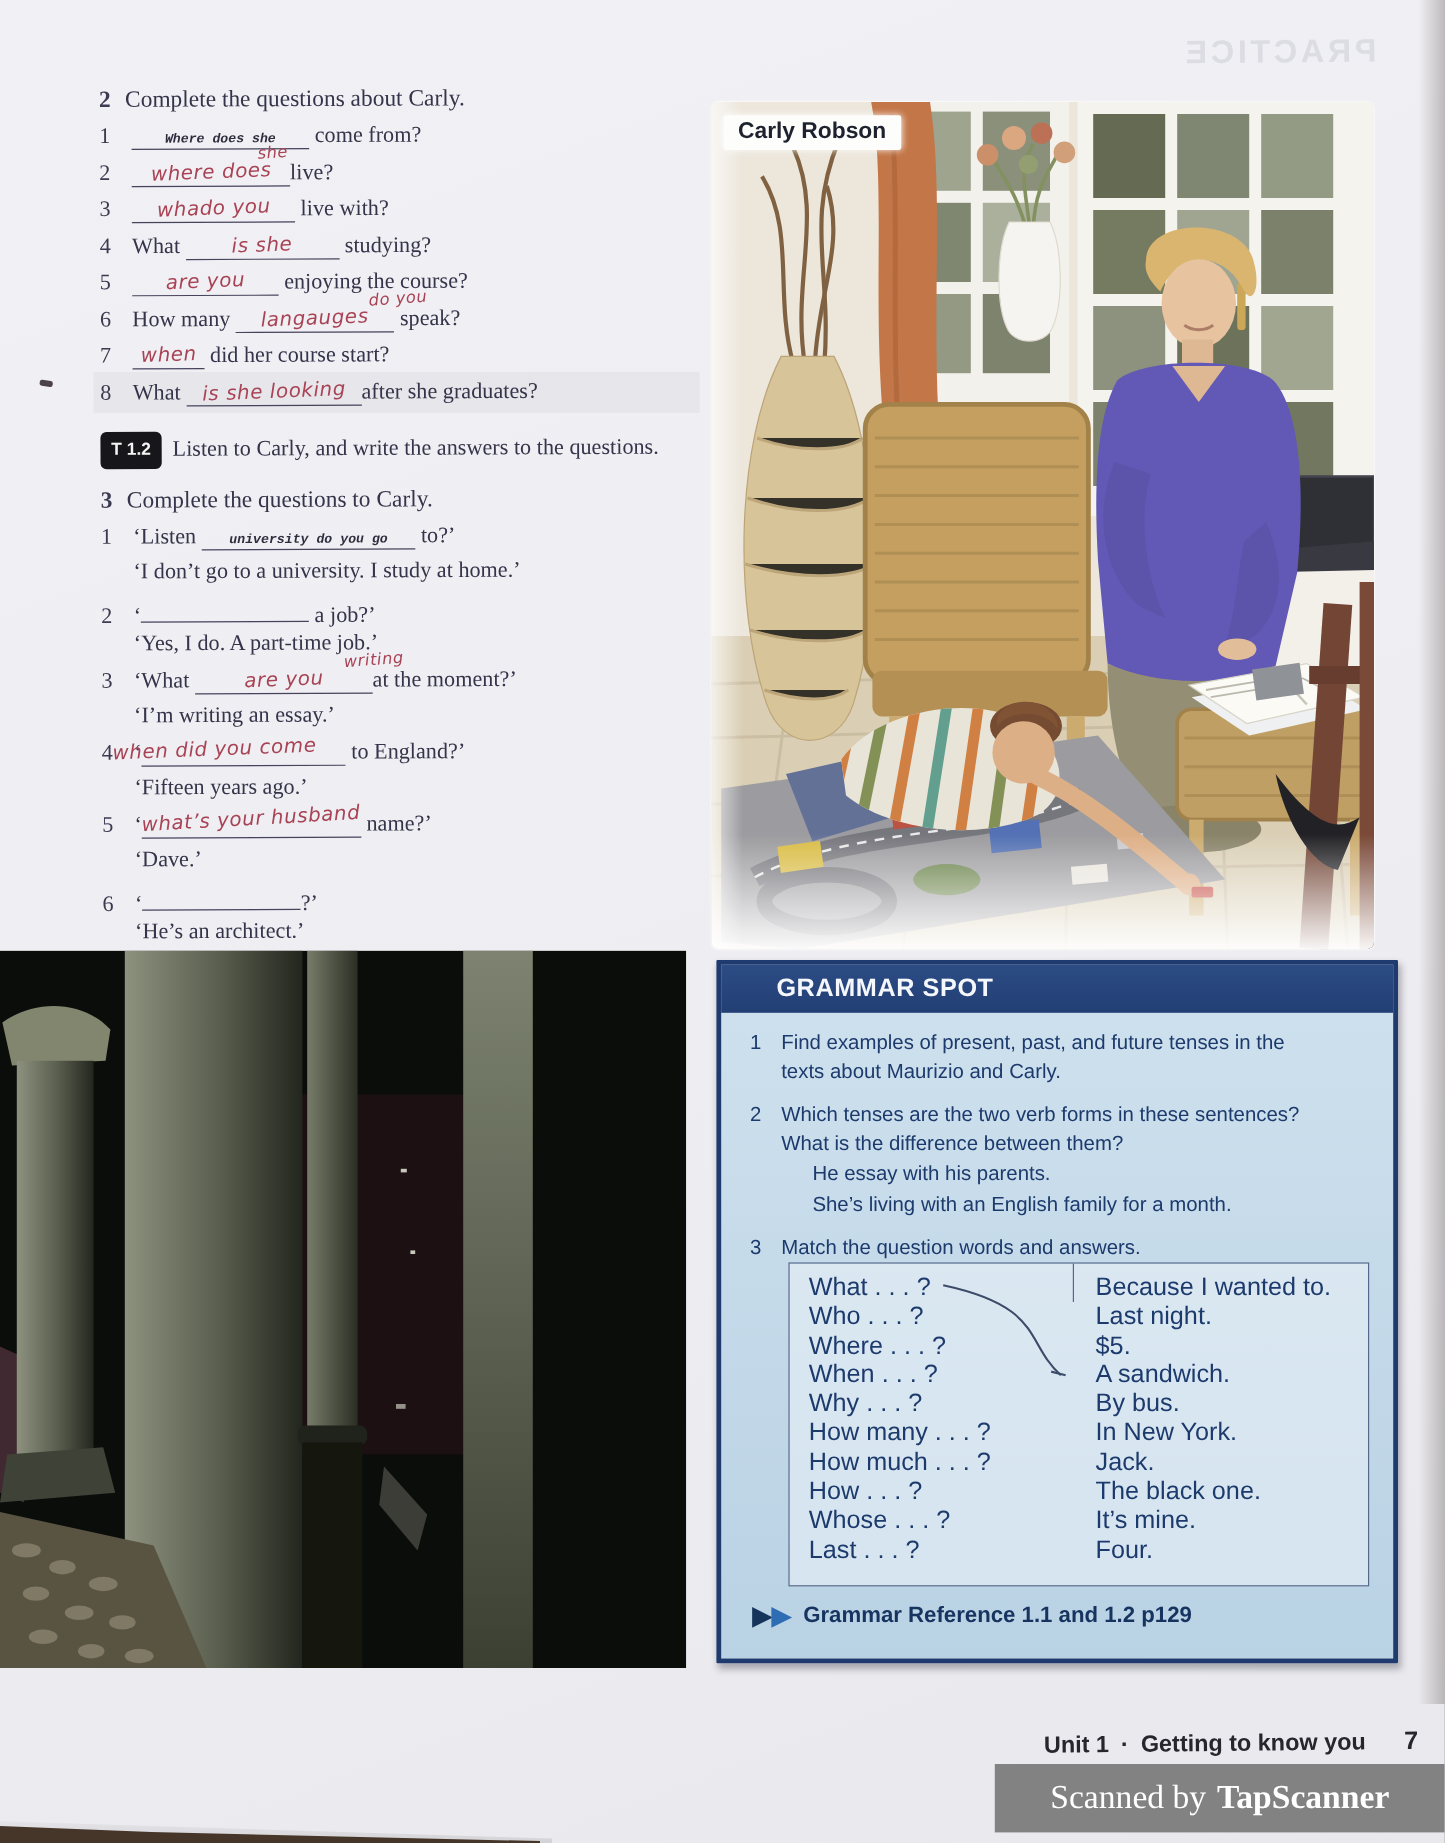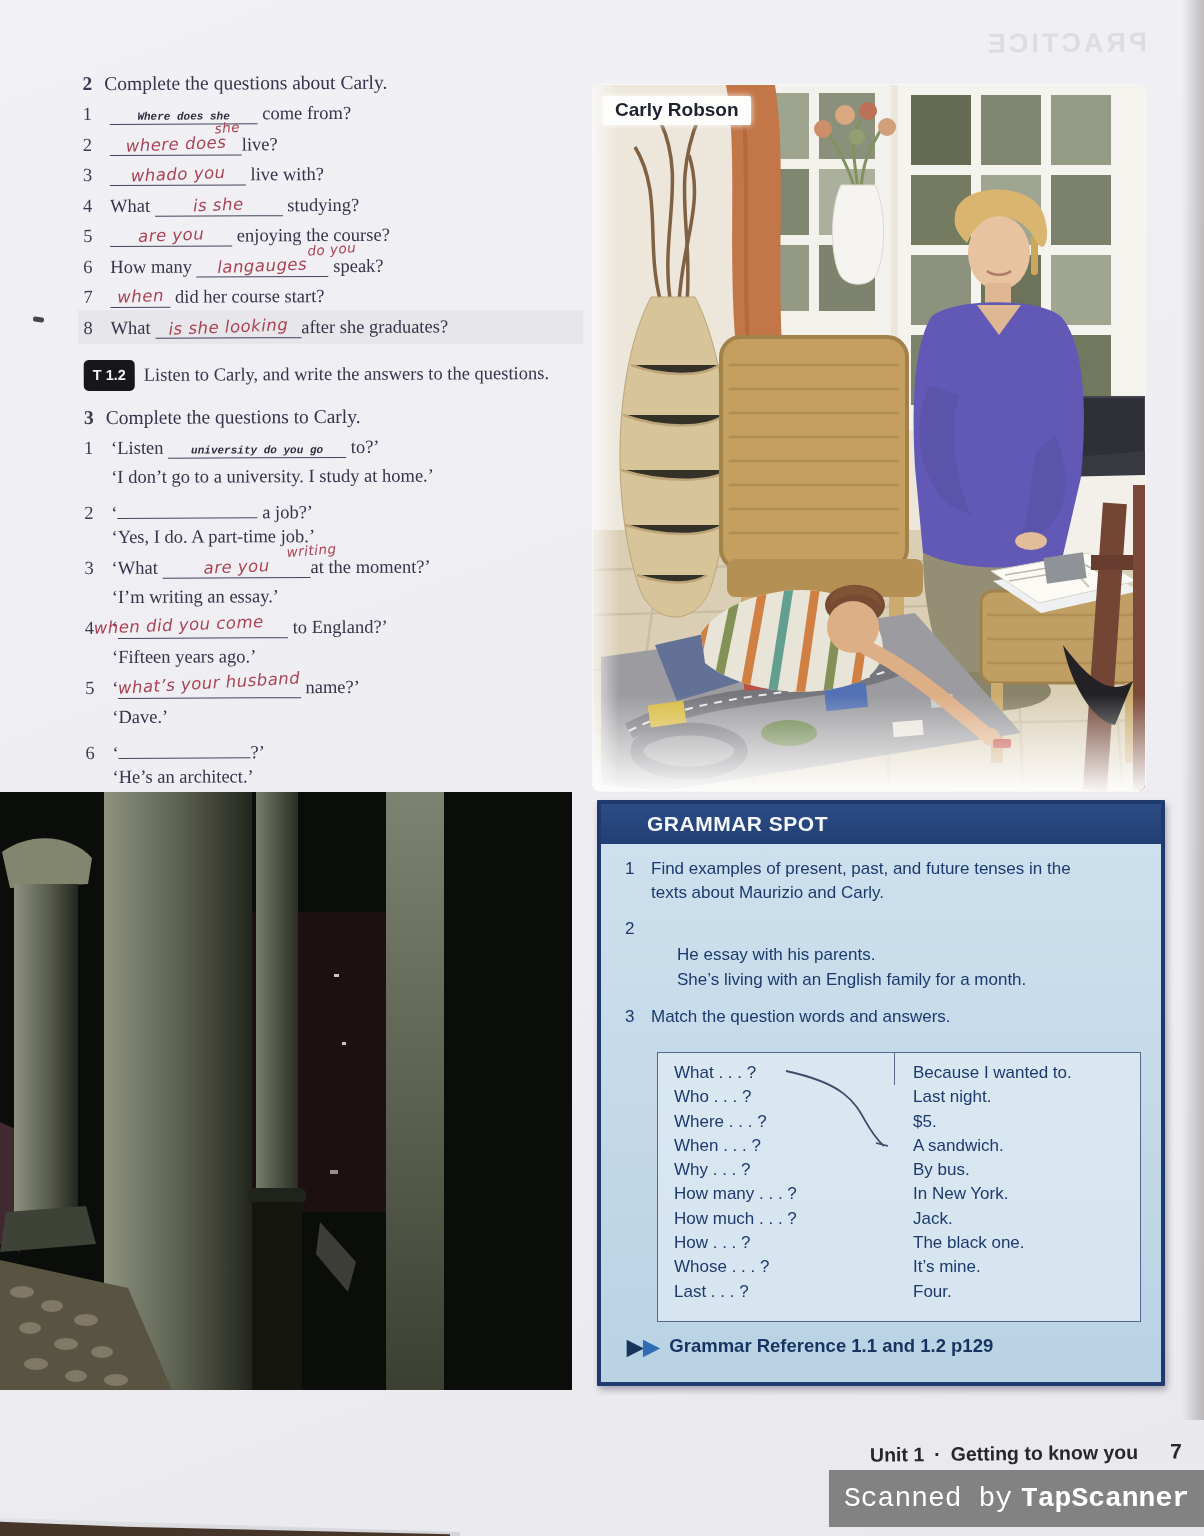--- a/index.html
+++ b/index.html
@@ -52,37 +52,37 @@
       background:linear-gradient(180deg,#cfe1ee 0%,#c2d8e8 60%,#b9d2e4 100%);
       border:4px solid #1e3a6e;box-shadow:2px 4px 6px rgba(40,40,60,.35);
       font-family:"Liberation Sans",sans-serif;color:#1c3a6c;}
   .gs-head{background:linear-gradient(180deg,#2c4c85,#223f74);color:#f4f7fb;font-weight:bold;
            font-size:21px;letter-spacing:.5px;padding:8px 0 8px 46px;}
   .gs-item{display:flex;gap:14px;font-size:17px;line-height:23.5px;margin:13px 16px 0 24px;}
   .gs-num{flex:none;width:12px;}
   .gs-sub{margin:2px 16px 0 76px;font-size:17px;line-height:23.5px;}
   .match{position:absolute;left:56px;top:248px;width:482px;height:268px;display:flex;
          background:rgba(235,243,248,.55);border:1.6px solid #55688c;}
-  .match-col{padding:8px 0 0 16px;font-size:17px;line-height:24.3px;}
+  .match-col{padding:8px 0 0 16px;font-size:21px;line-height:24.3px;}
   .match-col.q{width:220px;border-right:1.6px solid #55688c;}
   .match-col.a{flex:1;padding-left:18px;}
   .match div{height:24.3px;}
   .connector{position:absolute;left:0;top:0;pointer-events:none;}
   .gs-ref{position:absolute;left:26px;top:531px;display:flex;align-items:center;gap:4px;
           font-weight:bold;font-size:18.5px;color:#16345f;}
   .tri{font-size:21px;line-height:1;}
   .tri.t1{color:#16335c;}
   .tri.t2{color:#2e6cb4;margin-right:6px;margin-left:-4px;}
   
   .footer{position:absolute;right:22px;top:1441px;display:flex;gap:10px;align-items:baseline;
           font-family:"Liberation Sans",sans-serif;font-size:19.5px;font-weight:bold;color:#26262c;transform:rotate(-.6deg);}
   .footer .pageno{margin-left:22px;font-size:21px;}
   .watermark{position:absolute;left:829px;top:1470px;width:375px;height:57px;background:rgba(122,122,122,.93);
              display:flex;align-items:center;justify-content:center;gap:9px;
-             font-family:Liberation Mono, monospace;font-size:28px;color:#fff;}
+             font-family:Liberation Serif, serif;font-size:28px;color:#fff;}
   .watermark b{font-weight:bold;}
 </style>
 </head>
 <body>
 
 <div class="canvas">
 
   <div class="bleed">PRACTICE</div>
   <div class="bleed-bar" style="left:1015px;top:92px;width:90px;height:12px;"></div>
   <div class="bleed-bar" style="left:1040px;top:130px;width:60px;height:10px;"></div>
@@ -461,20 +461,22 @@
     <div class="gs-head">GRAMMAR SPOT</div>
 
     <div class="gs-item">
       <span class="gs-num">1</span>
       <span><span>Find examples of present, past, and future tenses in the</span><br>
       <span>texts about Maurizio and Carly.</span></span>
     </div>
 
     <div class="gs-item">
       <span class="gs-num">2</span>
+      <span><span>Which tenses are the two verb forms in these sentences?</span><br>
+      <span>What is the difference between them?</span></span>
     </div>
     <div class="gs-sub">He essay with his parents.</div>
     <div class="gs-sub">She’s living with an English family for a month.</div>
 
     <div class="gs-item">
       <span class="gs-num">3</span>
       <span>Match the question words and answers.</span>
     </div>
 
     <div class="match">

